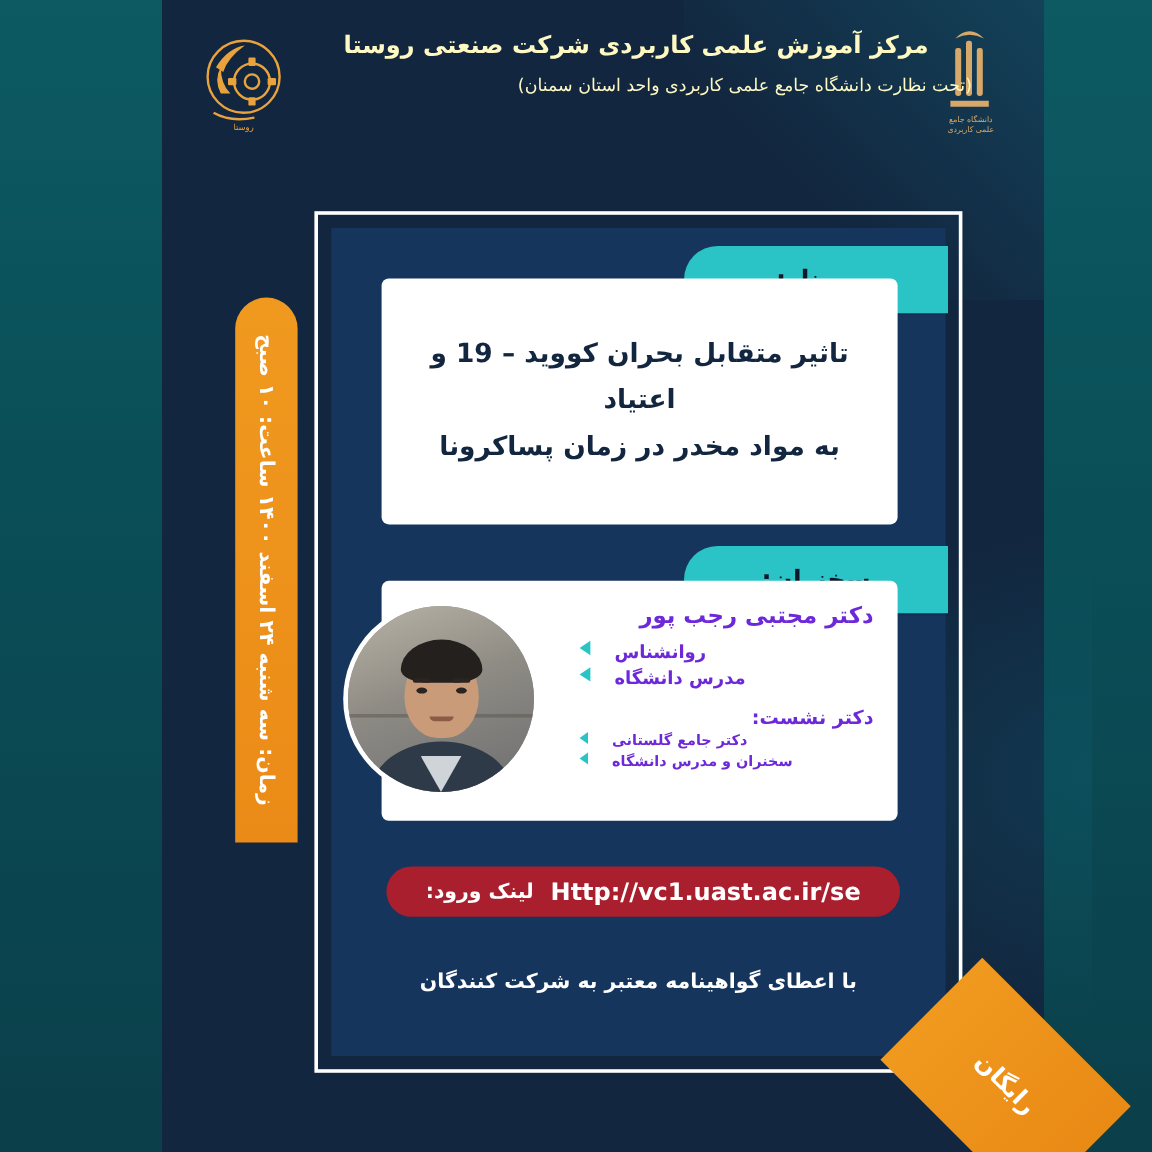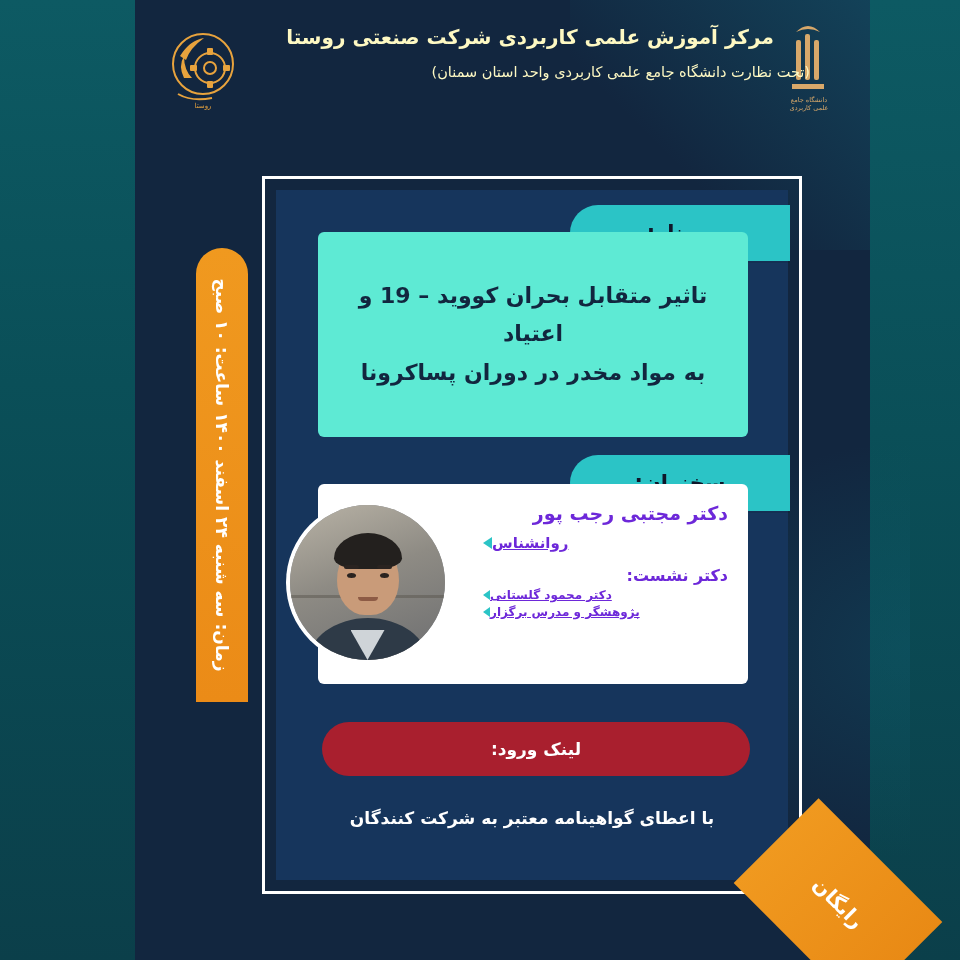--- a/index.html
+++ b/index.html
@@ -151,21 +151,21 @@
     background: #2bc4c6;
     border-radius: 0 0 28px 28px;
     z-index: -1;
   }
 
   
   .card-title {
     position: absolute;
     left: 318px; top: 232px;
     width: 430px; height: 205px;
-    background: #5eead4;
+    background: #ffffff;
     border-radius: 6px;
     display: flex;
     align-items: center;
     justify-content: center;
   }
   .title-text {
     direction: rtl;
     text-align: center;
     color: #12263f;
     font-size: 22px;
@@ -267,28 +267,27 @@
     text-align: right;
     color: #6d28d9;
   }
   .speaker-name {
     font-size: 19px;
     font-weight: bold;
     margin-bottom: 10px;
   }
   .bullet-row {
     display: flex;
-    align-items: center;
+    align-items: flex-start;
     justify-content: flex-start;
-    gap: 0;
+    gap: 20px;
     font-size: 15px;
     font-weight: bold;
     margin: 4px 0;
     flex-direction: row-reverse;
-    text-decoration: underline;
   }
   .bullet-row .tri {
     width: 0; height: 0;
     border-top: 6px solid transparent;
     border-bottom: 6px solid transparent;
     border-right: 9px solid #2bc4c6;
   }
   .secretary-label {
     font-size: 16px;
     font-weight: bold;
@@ -296,21 +295,21 @@
   }
   .bullet-row.small { font-size: 12px; margin: 3px 0; }
   .bullet-row.small .tri {
     border-top-width: 5px; border-bottom-width: 5px; border-right-width: 7px;
   }
 
   
   .link-bar {
     position: absolute;
     left: 322px; top: 722px;
-    width: 428px; height: 54px;
+    width: 428px; height: 42px;
     background: #a91f2e;
     border-radius: 27px;
     display: flex;
     align-items: center;
     justify-content: center;
     gap: 14px;
     flex-direction: row-reverse;
     color: #ffffff;
     direction: rtl;
   }
@@ -436,64 +435,69 @@
   </div>
 
   <div class="frame-inner"></div>
   <div class="frame"></div>
 
   <div class="ribbon ribbon-webinar">وبینار:</div>
 
   <div class="card-title">
     <div class="title-text">
       <div>تاثیر متقابل بحران کووید – 19 و اعتیاد</div>
-      <div>به مواد مخدر در دوران پساکرونا</div>
+      <div>به مواد مخدر در زمان پساکرونا</div>
     </div>
   </div>
 
   <div class="ribbon ribbon-speakers">سخنران:</div>
 
   <div class="card-speakers">
     <div class="speaker-block">
       <div class="speaker-name">دکتر مجتبی رجب پور</div>
 
       <div class="bullet-row">
         <span class="tri"></span>
         <span>روانشناس</span>
       </div>
+      <div class="bullet-row">
+        <span class="tri"></span>
+        <span>مدرس دانشگاه</span>
+      </div>
 
       <div class="secretary-label">دکتر نشست:</div>
 
       <div class="bullet-row small">
         <span class="tri"></span>
-        <span>دکتر محمود گلستانی</span>
+        <span>دکتر جامع گلستانی</span>
       </div>
       <div class="bullet-row small">
         <span class="tri"></span>
-        <span>پژوهشگر و مدرس برگزار</span>
+        <span>سخنران و مدرس دانشگاه</span>
       </div>
     </div>
   </div>
 
   <div class="avatar">
     <div class="room"></div>
     <div class="wall-line"></div>
     <div class="shoulders"></div>
     <div class="head"></div>
     <div class="hair"></div>
     <div class="brow l"></div>
     <div class="brow r"></div>
     <div class="eye l"></div>
     <div class="eye r"></div>
     <div class="mouth"></div>
     <div class="collar"></div>
   </div>
 
   <div class="link-bar">
     <span class="link-label">لینک ورود:</span>
+    <span class="link-url">Http://vc1.uast.ac.ir/se</span>
   </div>
 
   <div class="footer-note">با اعطای گواهینامه معتبر به شرکت کنندگان</div>
 
   <div class="date-bar">
     <div class="date-bar-text">زمان: سه شنبه ۲۴ اسفند ۱۴۰۰  ساعت: ۱۰ صبح</div>
   </div>
 
   <div class="corner-ribbon">
     <span>رایگان</span>

